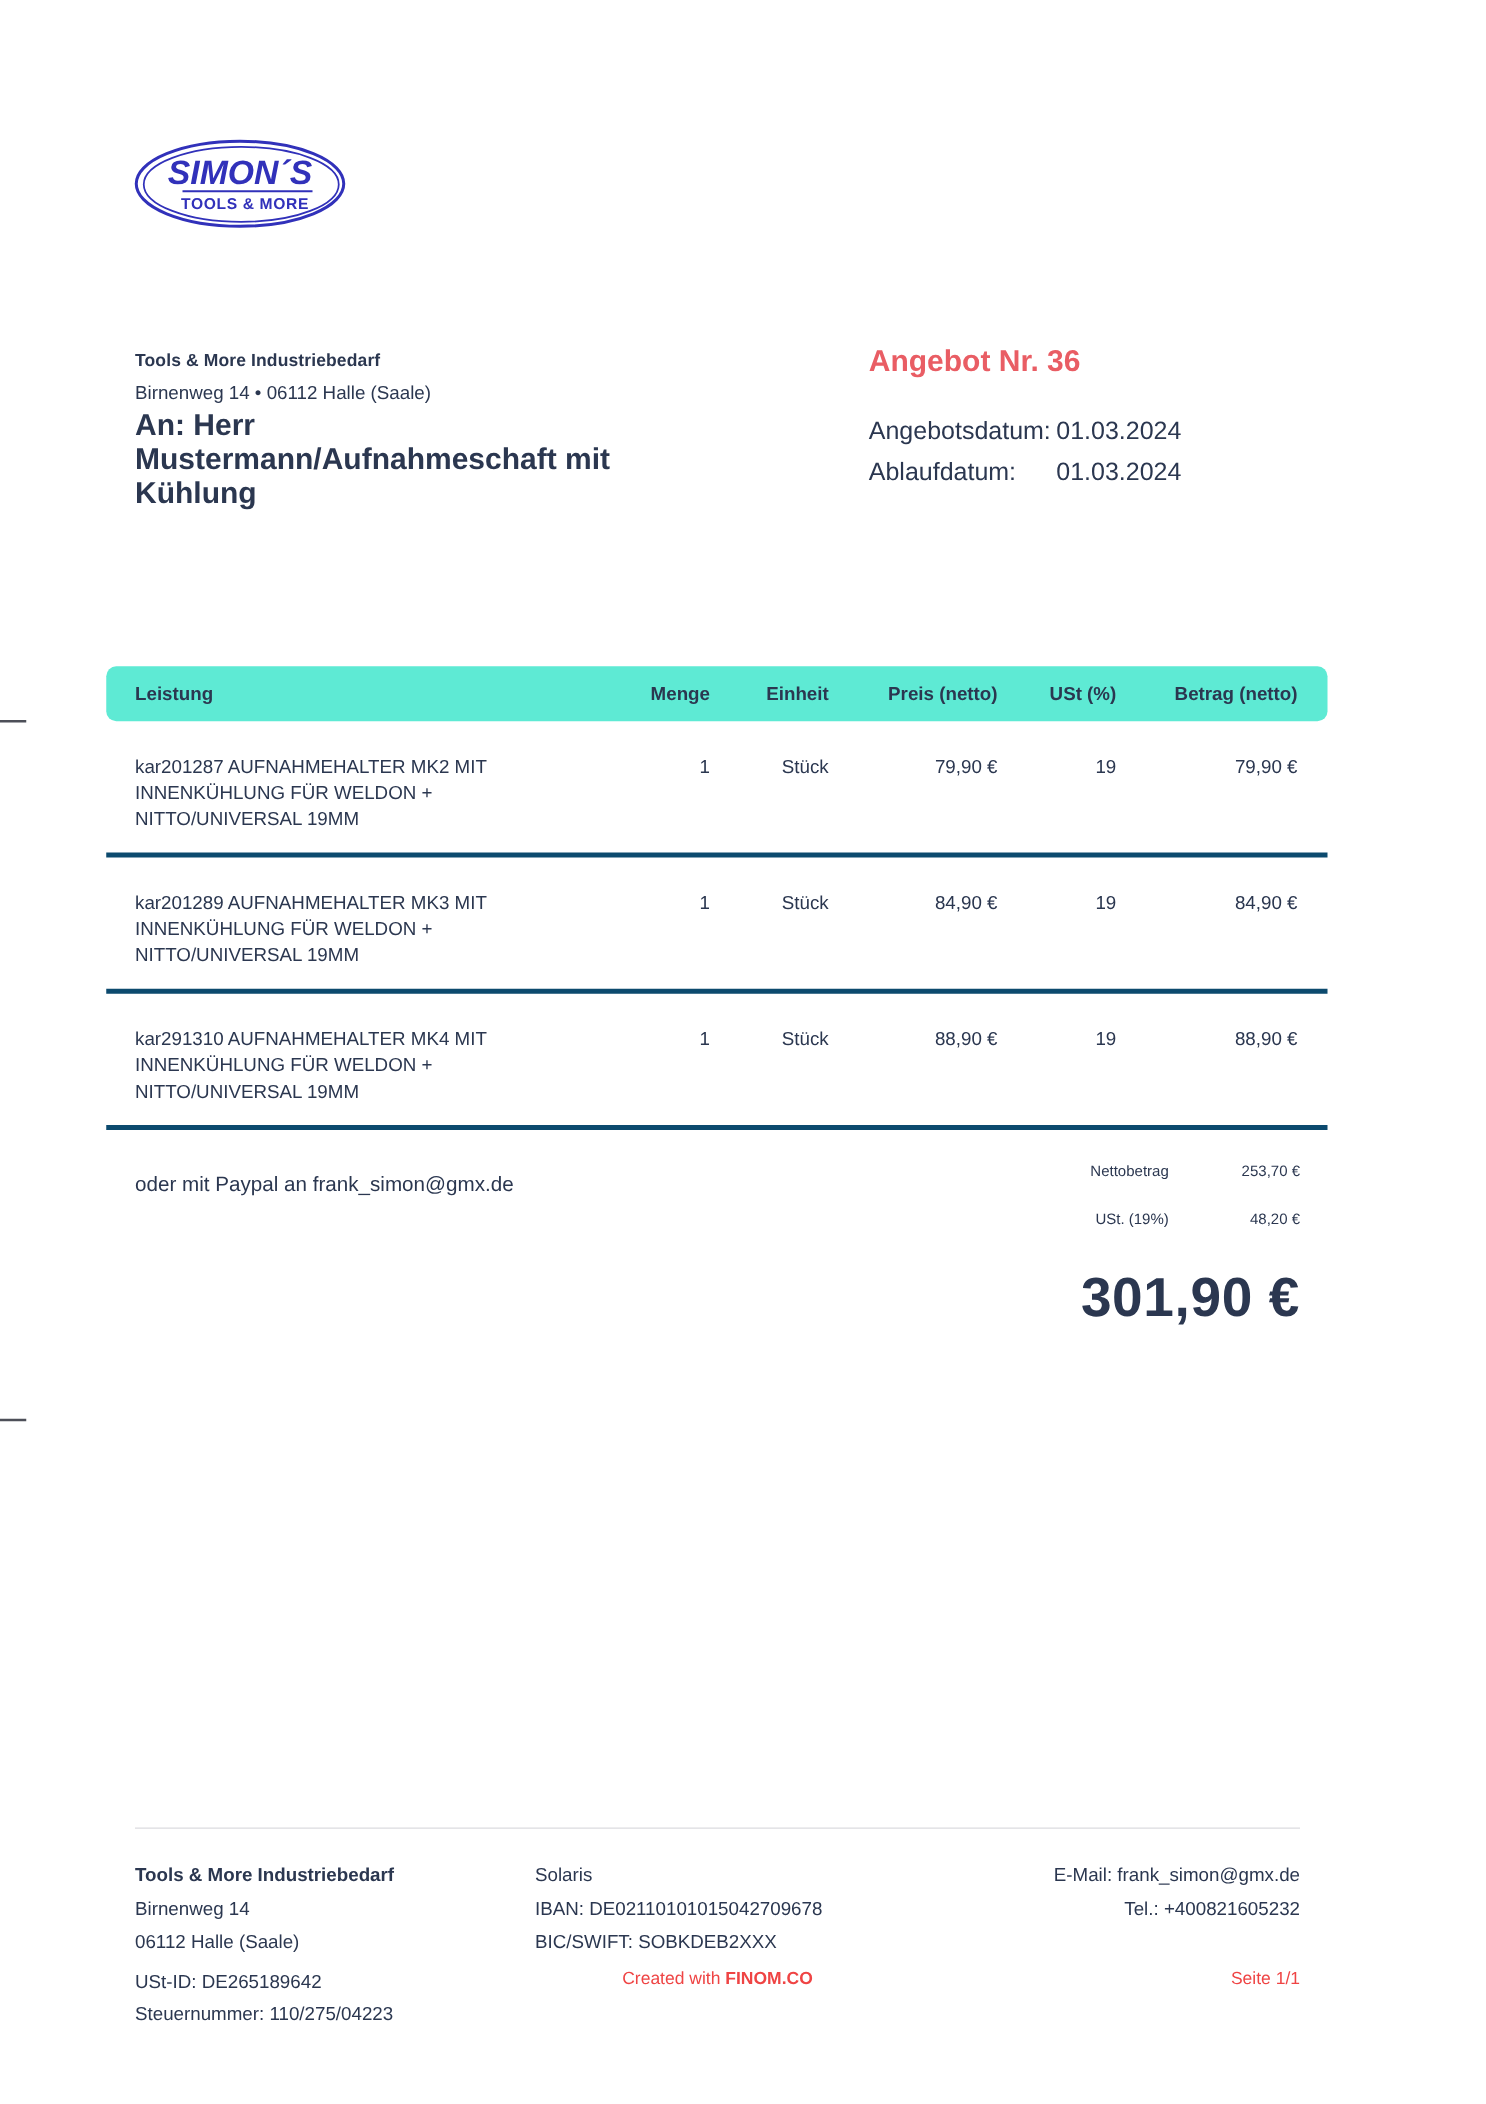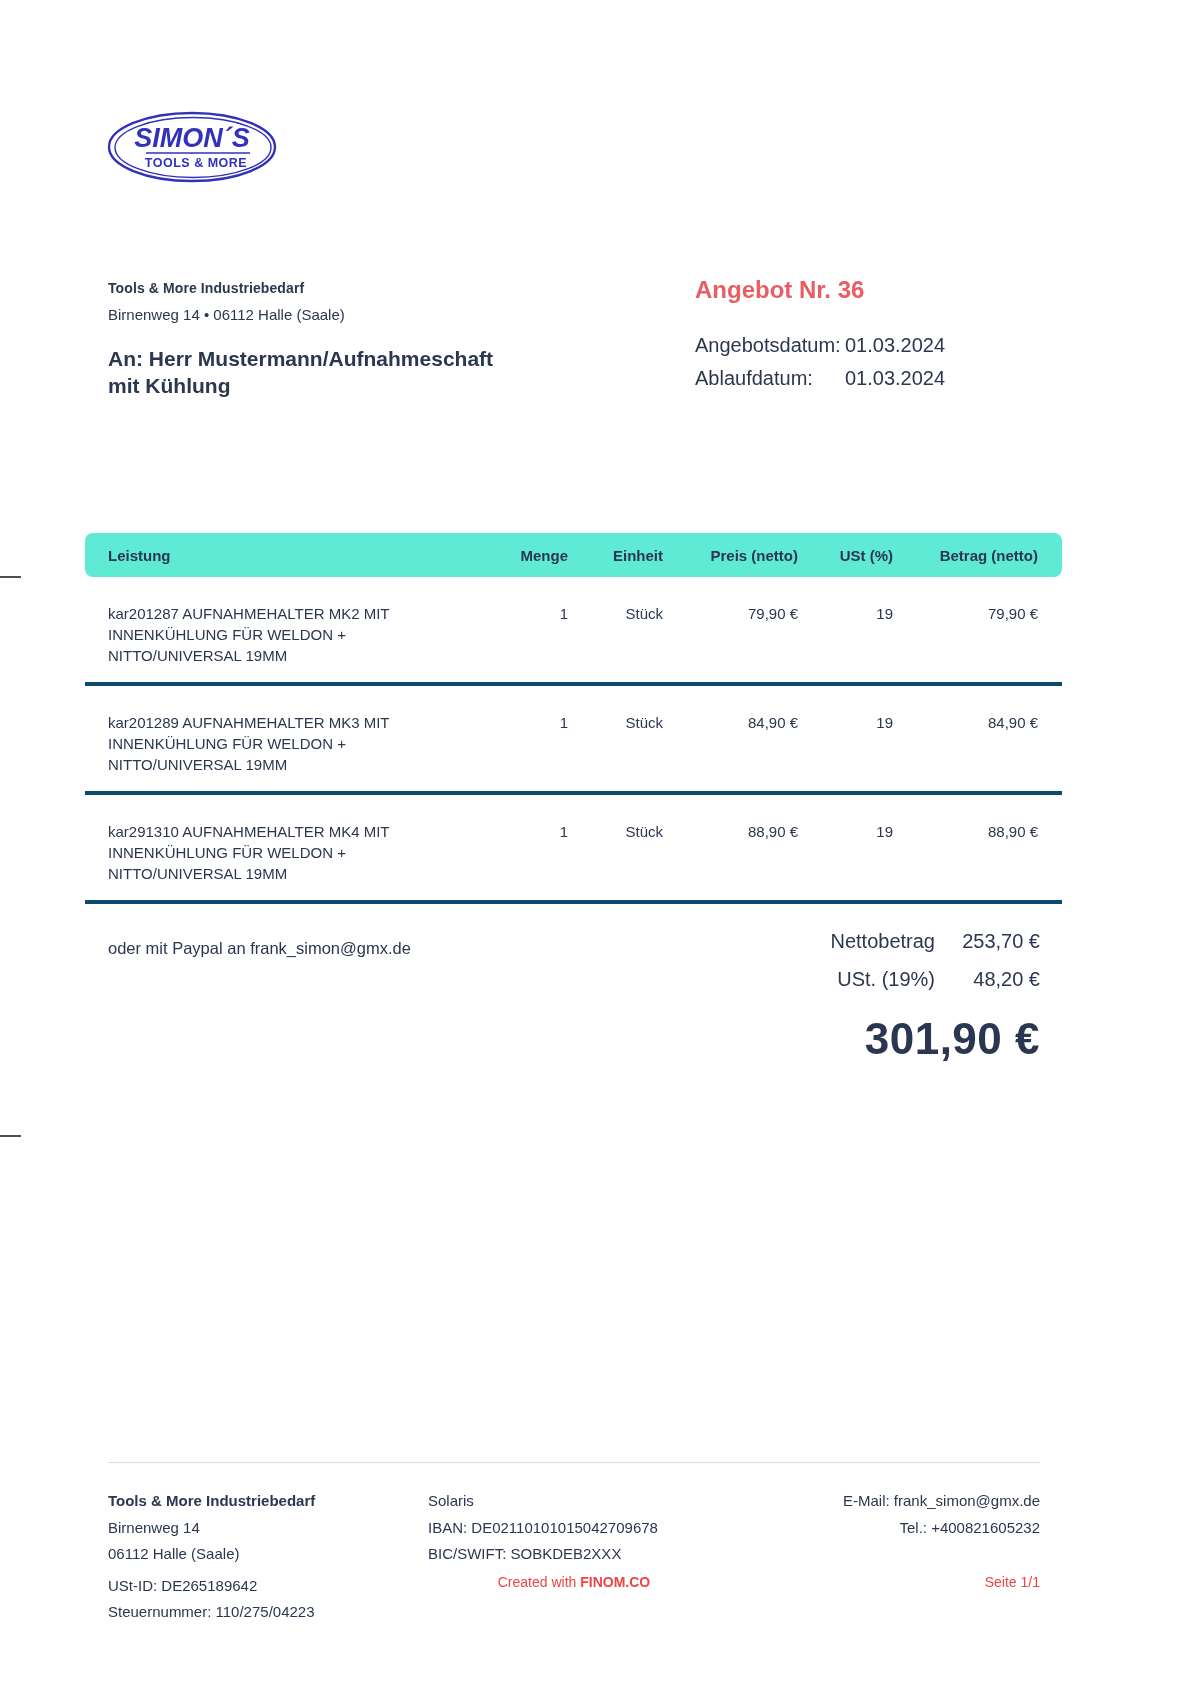--- a/index.html
+++ b/index.html
@@ -13,21 +13,21 @@
   }
   .fold-mark { position:absolute; left:0; width:21px; height:2px; background:#4d4f58; }
   .fold-mark-1 { top:576px; }
   .fold-mark-2 { top:1135px; }
 
   .logo { position:absolute; top:110px; left:106px; }
 
   .sender { position:absolute; top:280px; left:108px; width:420px; }
   .sender-company { font-size:14px; font-weight:bold; letter-spacing:0.1px; }
   .sender-address { font-size:15px; margin-top:10px; }
-  .recipient { font-size:21px; font-weight:bold; margin-top:22px; line-height:27px; width:400px; }
+  .recipient { font-size:24px; font-weight:bold; margin-top:4px; line-height:27px; width:400px; }
 
   .offer-meta { position:absolute; top:276px; left:695px; width:345px; }
   .offer-title { font-size:24px; font-weight:bold; color:#e95d64; }
   .meta-grid { margin-top:30px; display:grid; grid-template-columns:150px 1fr; row-gap:10px; font-size:20px; }
 
   .items { position:absolute; top:533px; left:85px; width:977px; box-sizing:border-box; }
   .thead, .trow {
     display:grid;
     grid-template-columns:360px 100px 95px 135px 95px 145px;
     box-sizing:border-box;
@@ -45,21 +45,21 @@
     padding:26px 24px 16px 23px;
     border-bottom:4px solid #0c4a6e;
     font-size:15px; line-height:21px;
   }
   .cell-num { text-align:right; }
   .cell-leistung { padding-right:14px; }
 
   .summary { position:absolute; top:930px; left:108px; width:932px; display:flex; justify-content:space-between; }
   .payment-note { font-size:16.5px; line-height:37px; }
   .totals { width:320px; }
-  .t-row { display:flex; justify-content:flex-end; align-items:baseline; font-size:20px; height:38px; }
+  .t-row { display:flex; justify-content:flex-end; align-items:baseline; font-size:12px; height:38px; }
   .t-value { width:105px; text-align:right; }
   .grand-total { text-align:right; font-size:44px; font-weight:bold; margin-top:8px; letter-spacing:0.5px; }
 
   .page-footer {
     position:absolute; top:1462px; left:108px; width:932px;
     border-top:1px solid #dcdcdf;
     padding-top:25px; box-sizing:border-box;
   }
   .footer-cols { display:grid; grid-template-columns:320px 370px 1fr; font-size:15px; line-height:26.5px; }
   .f-company-name { font-weight:bold; }

